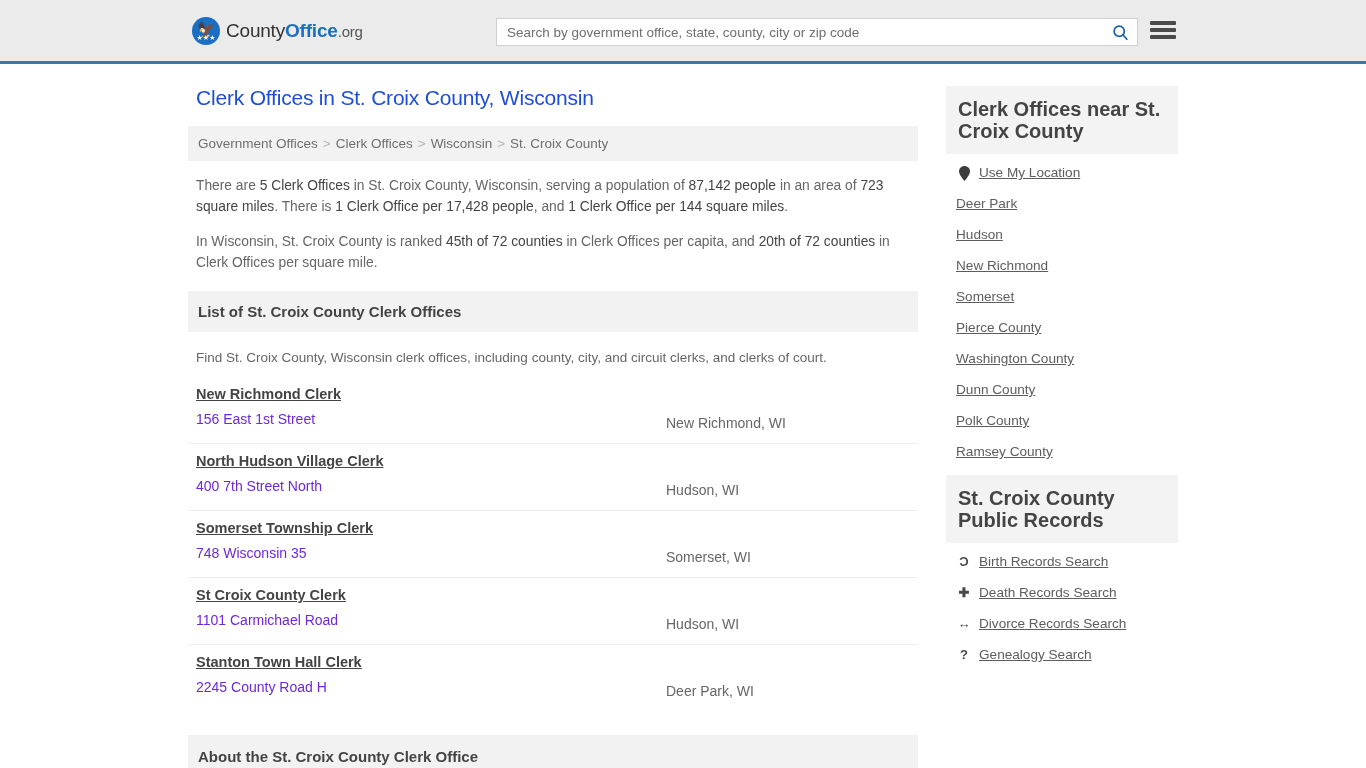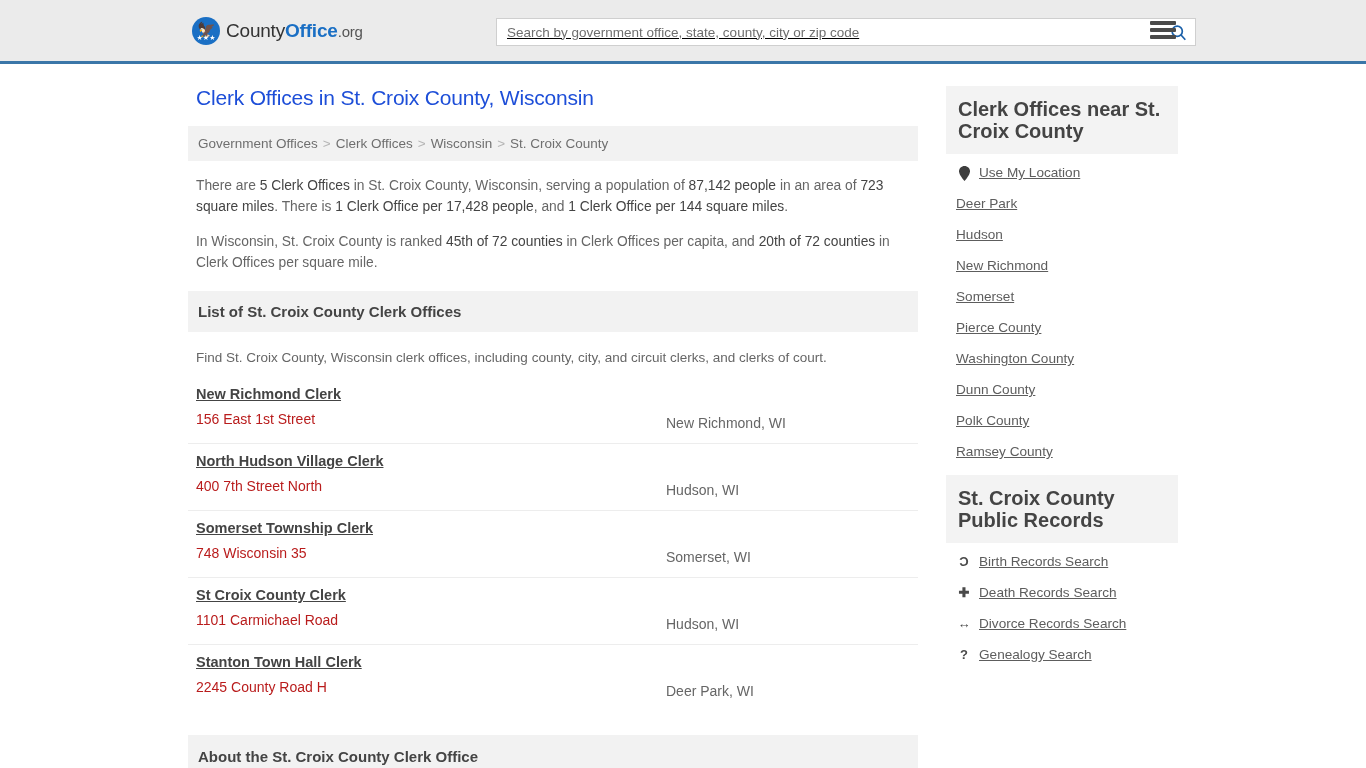--- a/index.html
+++ b/index.html
@@ -46,24 +46,24 @@
   .logo-text {
     font-size: 19px; color: #333; letter-spacing: -0.2px; text-align: center;
   }
   .logo-text .b { color: #1a6fc4; font-weight: 700; }
   .logo-text .a { font-weight: 400; }
   .logo-text .org { color: #555; font-size: 15px; }
 
   .search-box {
     position: absolute;
     left: 496px; top: 18px;
-    width: 700px; height: 28px;
+    width: 642px; height: 28px;
     background: #fff;
     border: 1px solid #cfcfcf;
-    display: flex; align-items: center; text-decoration: underline;
+    display: flex; align-items: center;
   }
   .search-input {
     border: 0; outline: 0; background: transparent;
     flex: 1; height: 100%;
     padding: 0 10px;
     font-family: "Liberation Sans", sans-serif;
     font-size: 13.5px; color: #333;
   }
   .search-input::placeholder { color: #6e6e6e; }
   .search-btn {
@@ -154,21 +154,21 @@
     font-size: 14.5px;
     font-weight: 700;
     color: #444;
     text-decoration: underline;
     cursor: pointer;
     display: inline-block;
     margin-bottom: 9px;
   }
   .office-addr {
     font-size: 14px;
-    color: #b91c1c;
+    color: #6d28d9;
   }
   .office-city {
     flex: 1;
     font-size: 14px;
     color: #666;
     padding-top: 30px;
   }
 
   .about-head {
     background: #f2f2f2;

